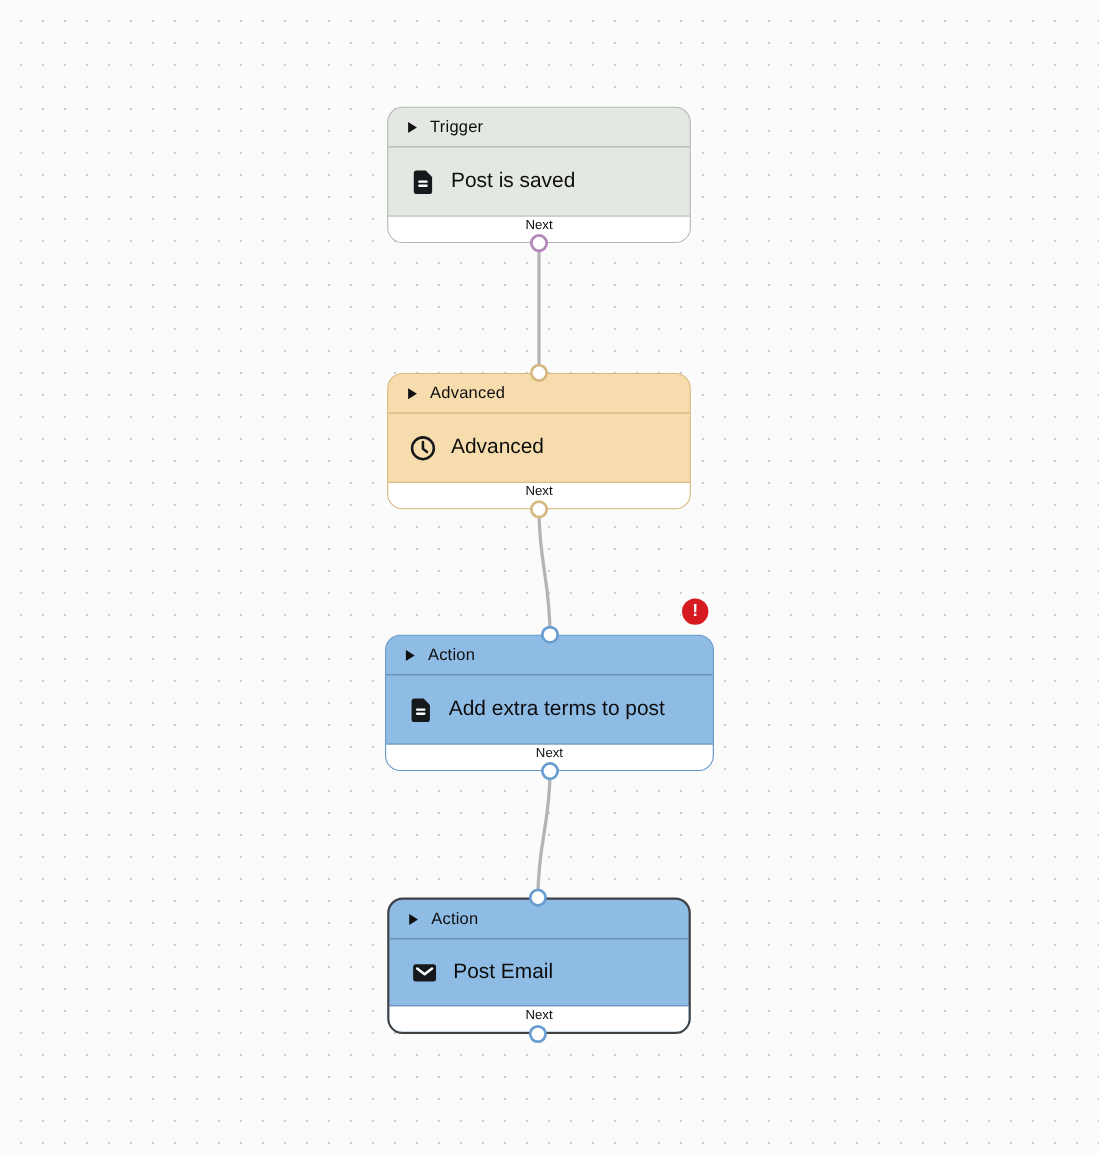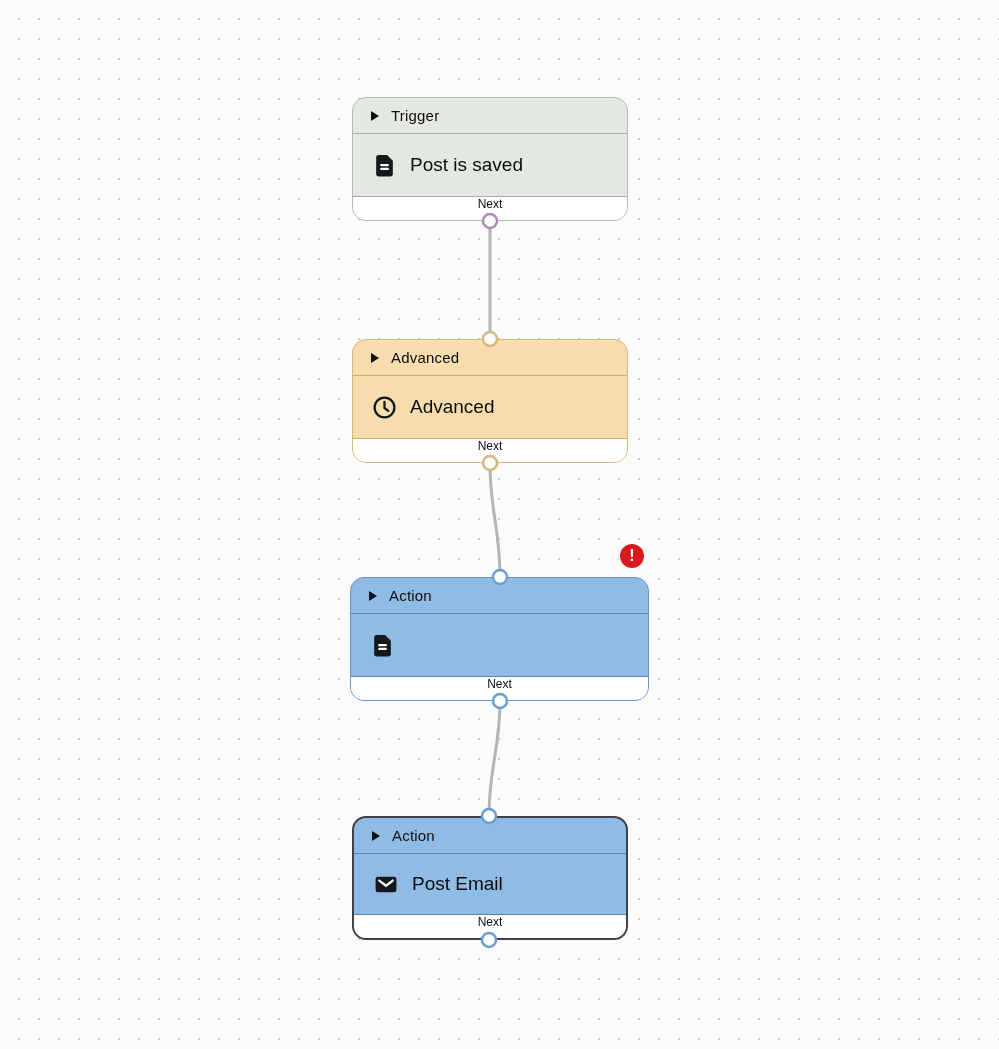--- a/index.html
+++ b/index.html
@@ -165,20 +165,21 @@
       <span>Action</span>
     </div>
     <div class="node-body">
       <span class="node-icon">
         <svg width="25" height="25" viewBox="0 0 24 24">
           <path d="M6.5 2h8L20 7.5V20a2.5 2.5 0 0 1-2.5 2.5h-11A2.5 2.5 0 0 1 4 20V4.5A2.5 2.5 0 0 1 6.5 2z" fill="#16191c"></path>
           <rect x="7.8" y="10.6" width="8.4" height="2.1" rx="1" fill="#fff"></rect>
           <rect x="7.8" y="14.2" width="8.4" height="2.1" rx="1" fill="#fff"></rect>
         </svg>
       </span>
+      <span>Add extra terms to post</span>
     </div>
     <div class="node-footer">
       <span>Next</span>
     </div>
   </div>
 
   <div class="node node--action node--selected" id="node-4">
     <div class="node-header">
       <span class="tri">
         <svg width="10" height="12" viewBox="0 0 10 12">

